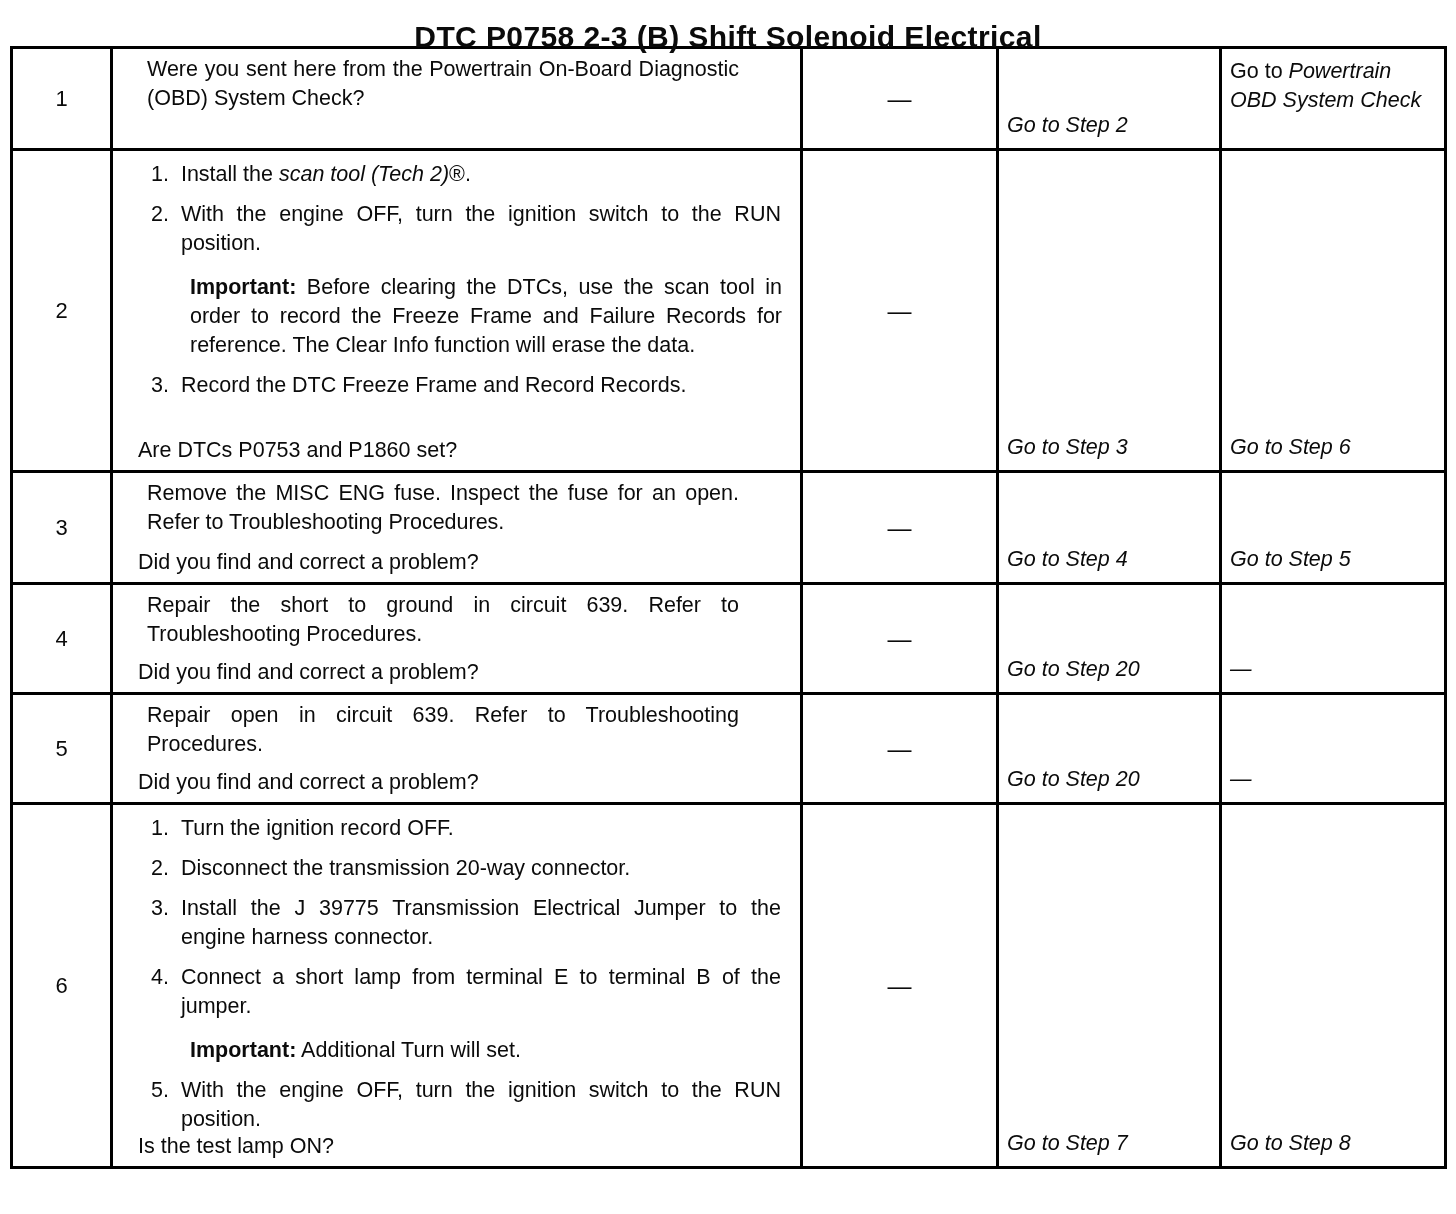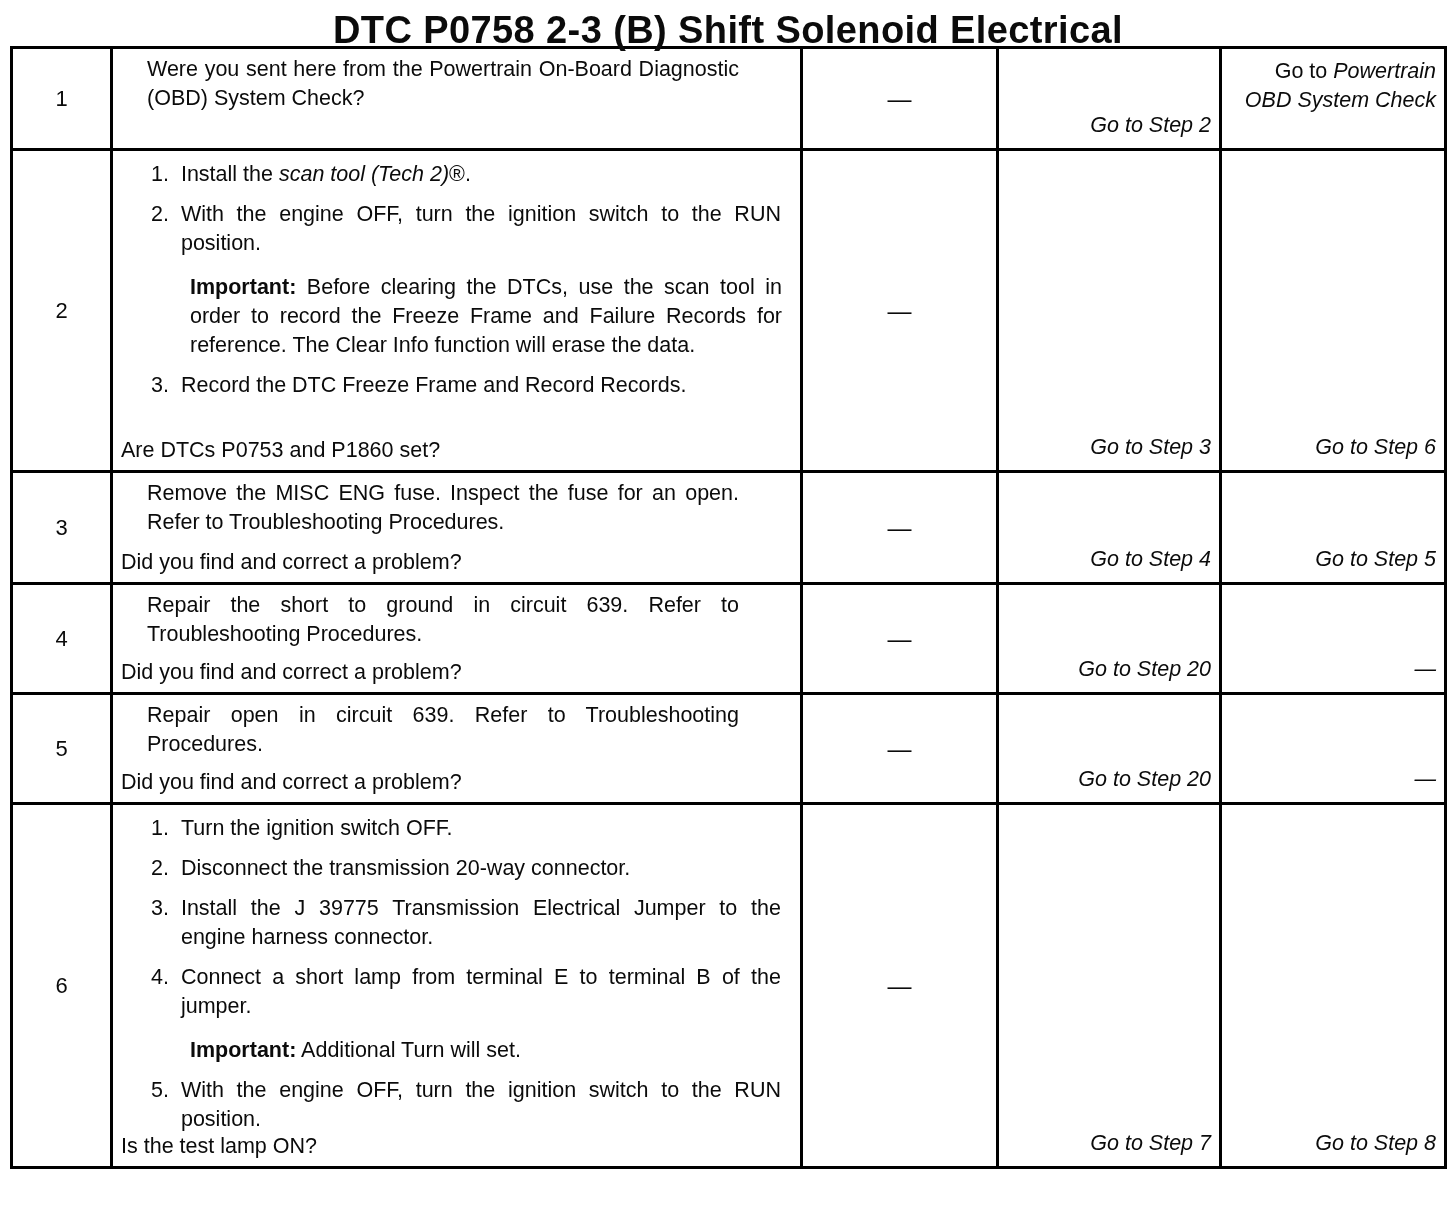--- a/index.html
+++ b/index.html
@@ -7,23 +7,23 @@
   body {
     font-family: "Liberation Sans", sans-serif;
     color:#0b0b0b;
     -webkit-font-smoothing: antialiased;
   }
   .page { width:1456px; height:1214px; overflow:hidden; background:#fff; }
 
   .title {
     text-align:center;
     font-weight:bold;
-    font-size:38px;
+    font-size:30px;
     letter-spacing:0.4px;
-    padding-top:9px;
+    padding-top:20px;
     height:46px;
   }
 
   table.dtc {
     border-collapse:collapse;
     table-layout:fixed;
     margin:0 0 0 10px;
     width:1434px;
     font-size:21.5px;
     line-height:29px;
@@ -53,21 +53,21 @@
     vertical-align:top;
     position:relative;
     padding:6px 10px 6px 8px;
   }
   td.value {
     text-align:center;
     vertical-align:middle;
     font-size:24px;
   }
   td.yes, td.no {
-    text-align:right;
+    text-align:left;
     vertical-align:bottom;
     font-style:italic;
     font-size:21.5px;
     padding:6px 8px 8px 8px;
   }
   td.no.topalign { vertical-align:top; padding-top:8px; }
   td.no.topalign .pre { font-style:normal; }
   td.no.topalign .em  { font-style:italic; }
 
   .row1 td { height:102px; }
@@ -77,21 +77,21 @@
   .row5 td { height:110px; }
   .row6 td { height:364px; }
 
   .para {
     max-width:592px;
     text-align:justify;
     margin-left:26px;
   }
   .q {
     position:absolute;
-    left:8px;
+    left:25px;
     bottom:5px;
     right:10px;
     text-align:left;
   }
   .li {
     display:flex;
     margin-top:11px;
   }
   .li.first { margin-top:3px; }
   .li .num {
@@ -197,21 +197,21 @@
       <td class="value">—</td>
       <td class="yes">Go to Step 20</td>
       <td class="no">—</td>
     </tr>
 
     <tr class="row6">
       <td class="step">6</td>
       <td class="action">
         <div class="li first">
           <span class="num">1.</span>
-          <span class="txt">Turn the ignition switch OFF.</span>
+          <span class="txt">Turn the ignition record OFF.</span>
         </div>
         <div class="li">
           <span class="num">2.</span>
           <span class="txt">Disconnect the transmission 20-way connector.</span>
         </div>
         <div class="li">
           <span class="num">3.</span>
           <span class="txt">Install the J 39775 Transmission Electrical Jumper to the engine harness connector.</span>
         </div>
         <div class="li">

